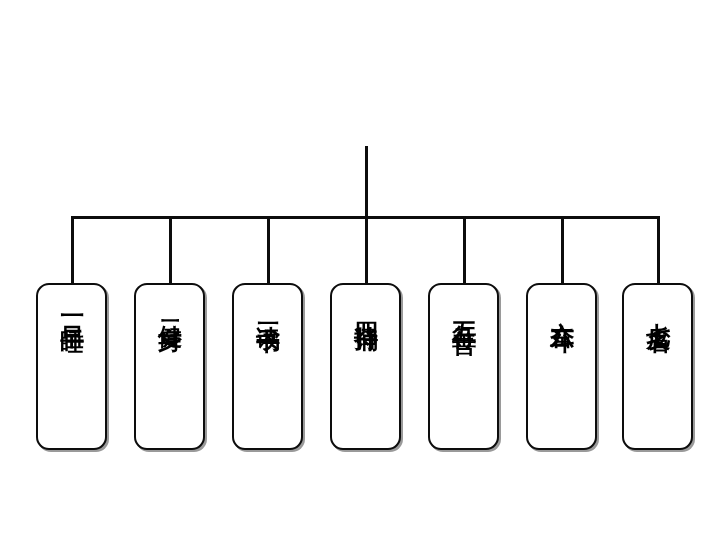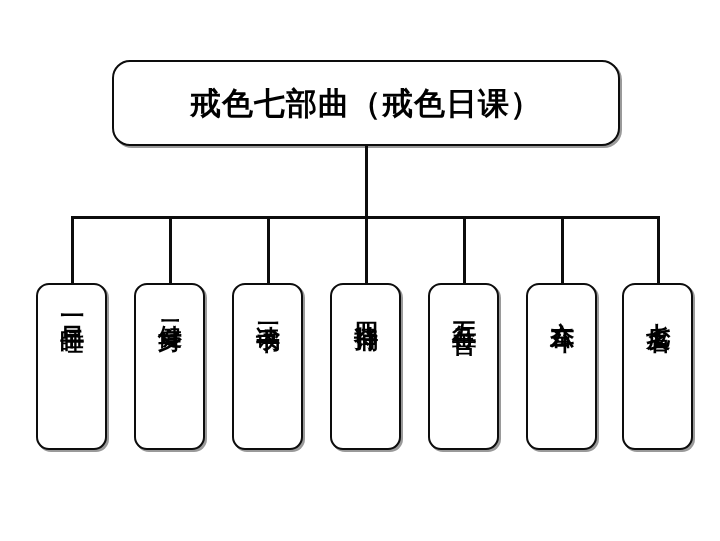--- a/index.html
+++ b/index.html
@@ -87,23 +87,20 @@
     text-orientation: upright;
     letter-spacing: 3px;
     white-space: nowrap;
   }
 </style>
 </head>
 <body>
 
 <div id="canvas">
 
-  <div class="root-node">
-    <span class="root-label">戒色七部曲（戒色日课）</span>
-  </div>
 
   <div class="conn conn-v" style="left:365px; top:146px; height:73px;"></div>
 
   <div class="conn conn-h" style="left:71px; top:216px; width:589px;"></div>
 
   <div class="conn conn-v" style="left:71px; top:216px; height:68px;"></div>
   <div class="conn conn-v" style="left:169px; top:216px; height:68px;"></div>
   <div class="conn conn-v" style="left:267px; top:216px; height:68px;"></div>
   <div class="conn conn-v" style="left:365px; top:216px; height:68px;"></div>
   <div class="conn conn-v" style="left:463px; top:216px; height:68px;"></div>

